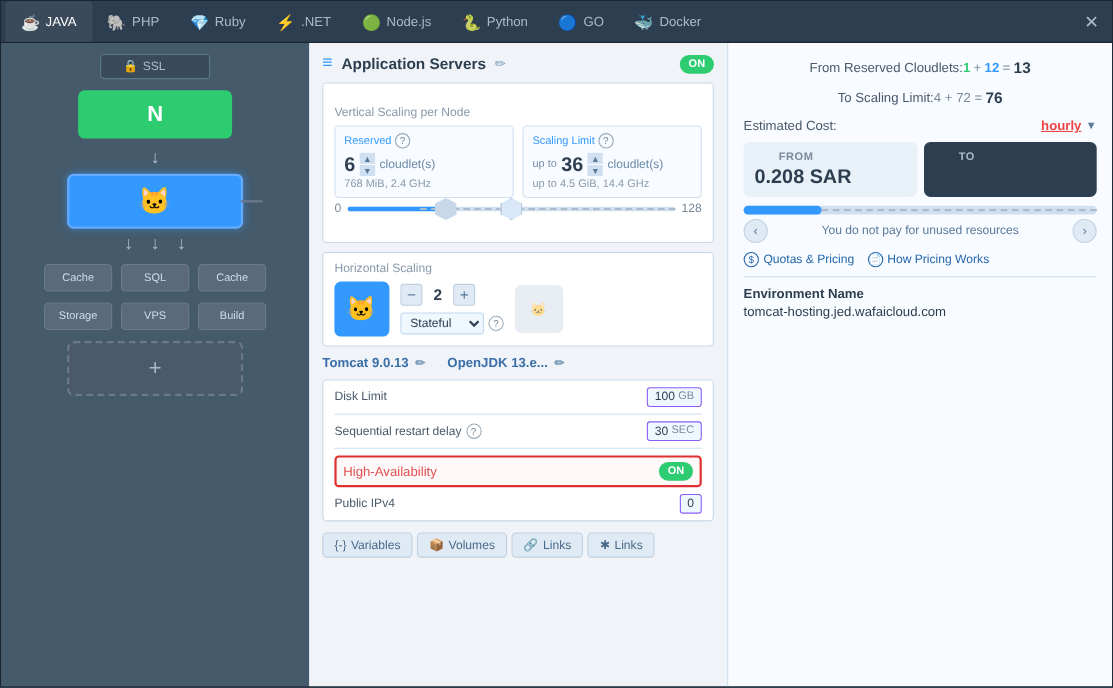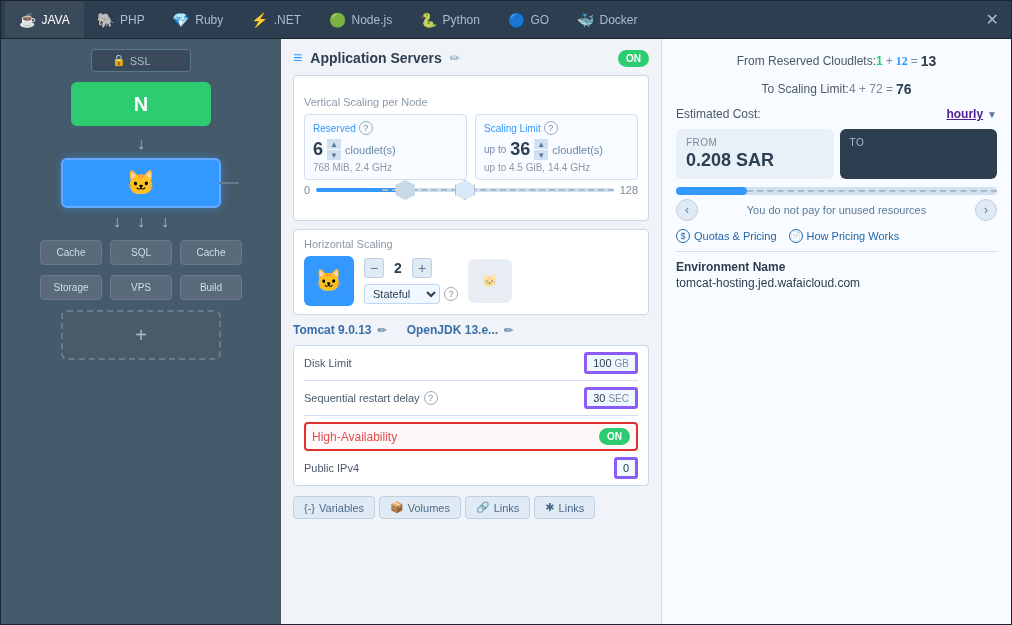--- a/index.html
+++ b/index.html
@@ -461,24 +461,24 @@
     .setting-label {
       font-size: 11px;
       color: #4a5a6a;
       display: flex;
       align-items: center;
       gap: 4px;
     }
 
     .setting-value {
       display: flex;
-      align-items: flex-end;
+      align-items: flex-start;
       gap: 3px;
       background: #f0f8ff;
-      border: 3px solid #8b5cf6;
+      border: 1px solid #8b5cf6;
       border-radius: 3px;
       padding: 2px 6px;
       font-size: 11px;
       color: #2c3e50;
     }
 
     .setting-unit {
       font-size: 10px;
       color: #7a8a9a;
     }
@@ -563,21 +563,21 @@
       font-size: 12px;
       color: #4a5a6a;
       padding: 2px 0;
     }
 
     .resource-label {
       font-weight: 500;
     }
 
     .green-num { color: #2ecc71; font-weight: bold; }
-    .blue-num { color: #3399ff; font-weight: bold; font-family: Liberation Serif, serif; }
+    .blue-num { color: #3399ff; font-weight: bold; }
     .dark-num { color: #2c3e50; font-weight: bold; font-size: 14px; }
 
     .cost-row {
       display: flex;
       align-items: center;
       justify-content: space-between;
     }
 
     .cost-label {
       font-size: 12px;
@@ -586,21 +586,21 @@
     }
 
     .cost-value {
       display: flex;
       align-items: center;
       gap: 4px;
     }
 
     .hourly-select {
       text-decoration: underline;
-      color: #4c1d95;
+      color: #ef4444;
       font-size: 12px;
       font-weight: 600;
       cursor: pointer;
       border: none;
       background: transparent;
     }
 
     .dropdown-arrow {
       font-size: 10px;
       color: #5a7a9a;
@@ -620,22 +620,23 @@
     }
 
     .cost-card.to {
       background: #2c3e50;
       color: white;
     }
 
     .cost-card-label {
       font-size: 10px;
       color: #7a8a9a;
-      font-weight: 400;
+      font-weight: 700;
       letter-spacing: 0.5px;
+      margin-left: 22px;
     }
 
     .cost-card.to .cost-card-label {
       color: #aabbcc;
     }
 
     .cost-card-value {
       font-size: 18px;
       font-weight: bold;
       color: #2c3e50;

